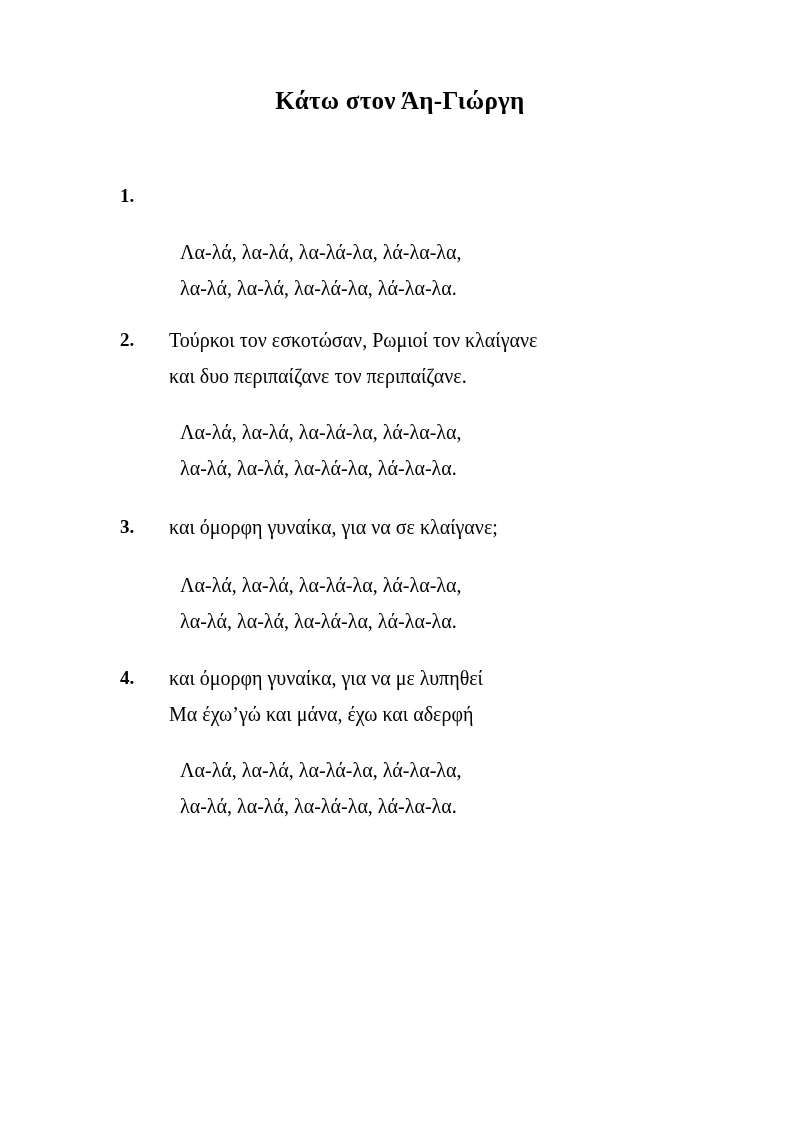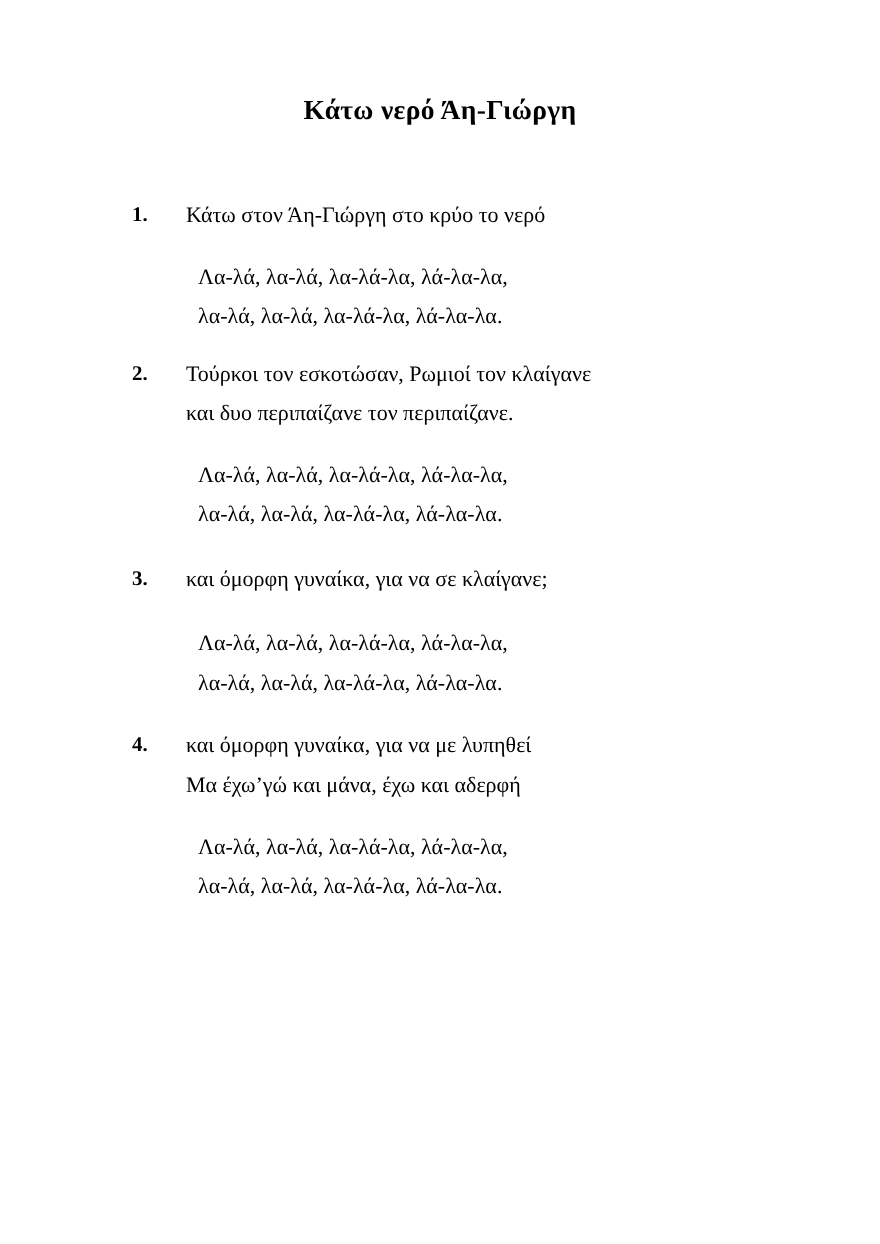--- a/index.html
+++ b/index.html
@@ -48,28 +48,27 @@
   .mt28 { margin-top: 28px; }
   .mt21 { margin-top: 21px; }
   .mt20 { margin-top: 20px; }
   .mt16 { margin-top: 16px; }
 </style>
 </head>
 <body>
 
 <div class="page">
 
-  <h1 class="title">Κάτω νερό Άη-Γιώργη</h1>
+  <h1 class="title">Κάτω στον Άη-Γιώργη</h1>
 
   <div class="stanzas">
 
     <div class="verse-row mt62">
       <div class="verse-num">1.</div>
       <div class="verse-lines">
-        <div>Κάτω στον Άη-Γιώργη στο κρύο το νερό</div>
       </div>
     </div>
     <div class="refrain mt20">
       <div>Λα-λά, λα-λά, λα-λά-λα, λά-λα-λα,</div>
       <div>λα-λά, λα-λά, λα-λά-λα, λά-λα-λα.</div>
     </div>
 
     <div class="verse-row mt16">
       <div class="verse-num">2.</div>
       <div class="verse-lines">

